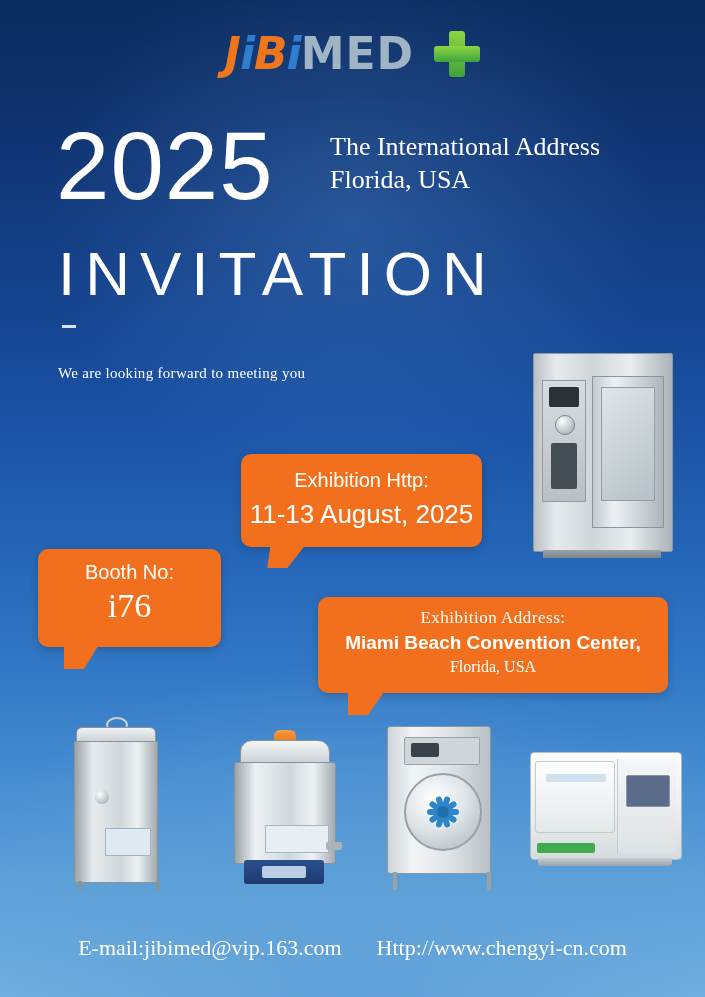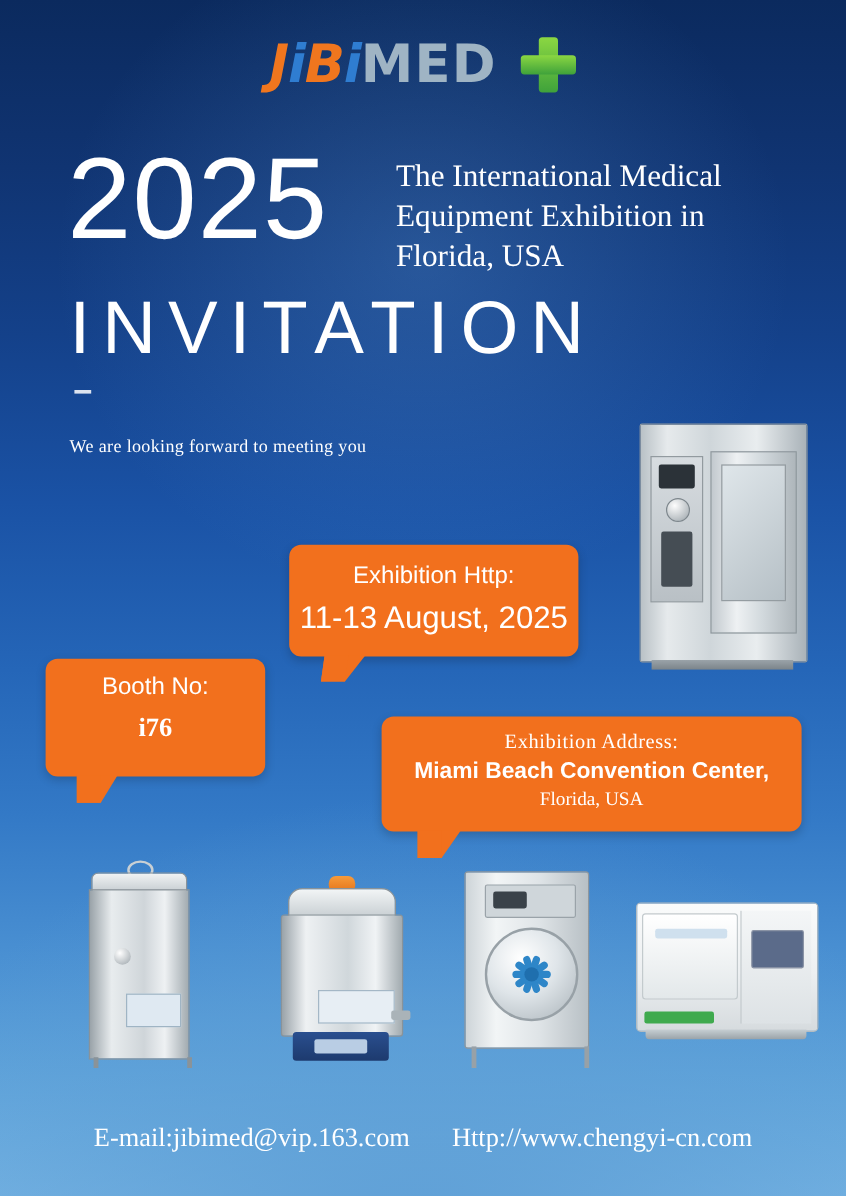--- a/index.html
+++ b/index.html
@@ -176,23 +176,22 @@
     padding-top: 8px;
     box-sizing: border-box;
   }
   .bubble-booth .line1 {
     font-family: "Liberation Sans", sans-serif;
     font-size: 20px;
     line-height: 30px;
   }
   .bubble-booth .line2 {
     font-family: "Liberation Serif", serif;
-    font-size: 22px;
+    font-size: 34px;
     line-height: 38px;
-    font-weight: bold;
   }
   .bubble-booth .tail {
     left: 26px;
     bottom: -22px;
     border-left: 20px solid #f2701d;
     border-right: 14px solid transparent;
     border-top: 23px solid #f2701d;
     border-bottom: 0;
   }
 
@@ -449,22 +448,21 @@
   <div class="logo-row">
     <span class="logo-text"><span class="logo-j">J</span><span class="logo-i1">i</span><span class="logo-b">B</span><span class="logo-i2">i</span><span class="logo-med">MED</span></span>
     <span class="logo-cross">
       <span class="c-v"></span><span class="c-h"></span>
     </span>
   </div>
 
   <div class="year">2025</div>
 
   <div class="event-title">
-    <div>The International Medical</div>
-    <div>Equipment Exhibition in</div>
+    <div>The International Address</div>
     <div>Florida, USA</div>
   </div>
 
   <div class="invitation">INVITATION</div>
   <div class="dash"></div>
   <div class="tagline">We are looking forward to meeting you</div>
 
   <div class="bubble bubble-date">
     <div class="line1">Exhibition Http:</div>
     <div class="line2">11-13 August, 2025</div>

